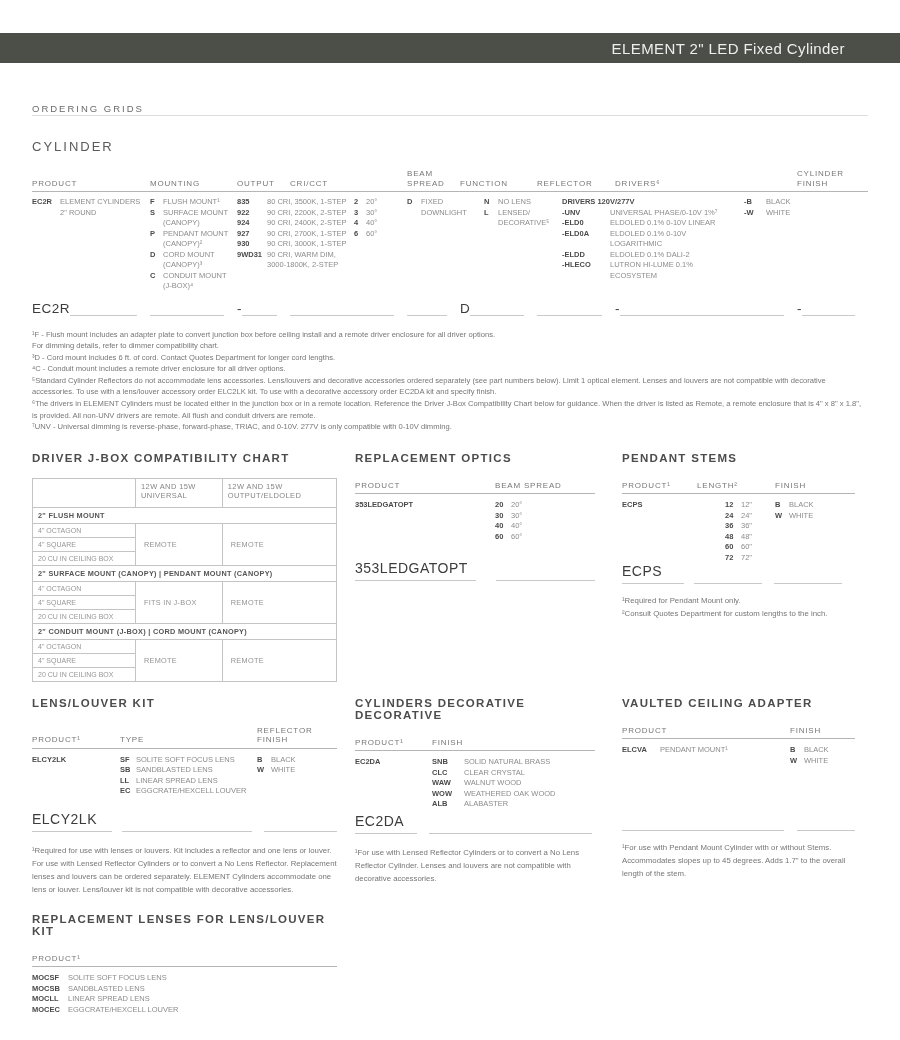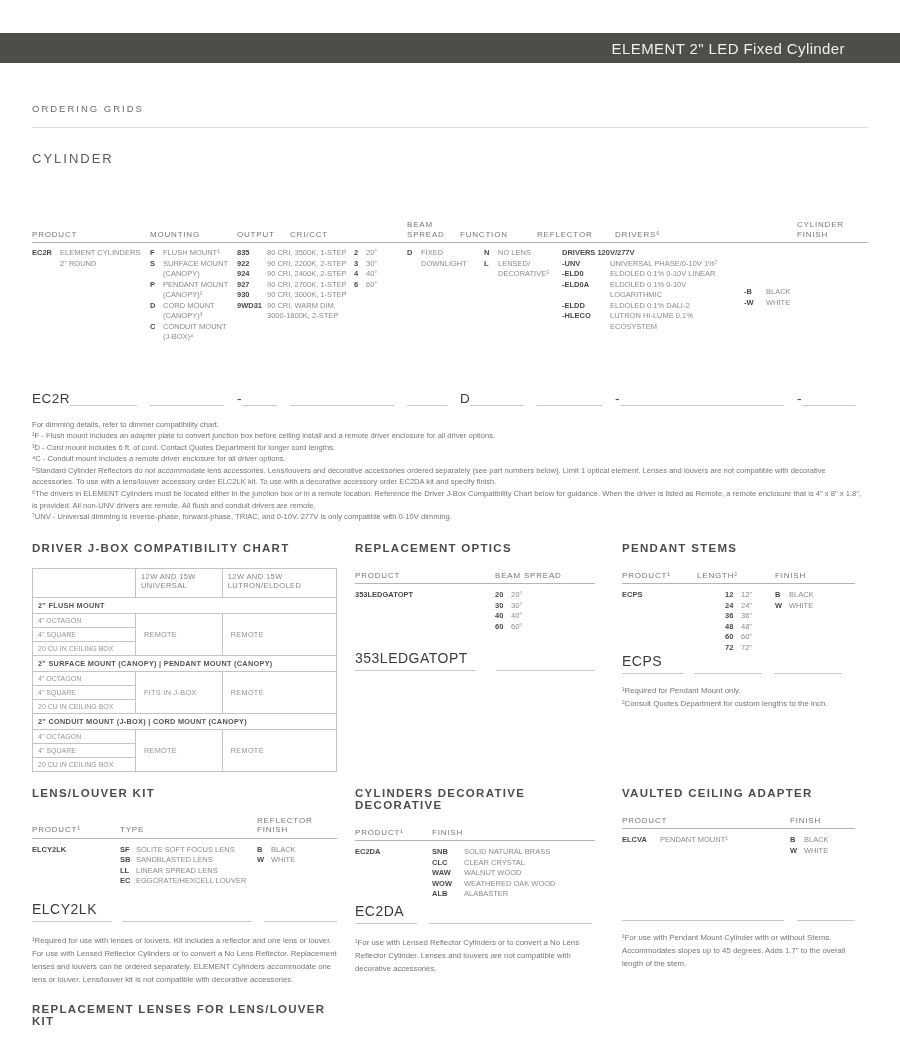--- a/index.html
+++ b/index.html
@@ -4,30 +4,30 @@
 <style>
   * { box-sizing: border-box; margin: 0; padding: 0; }
   html,body { width:900px; background:#fff; font-family:"Liberation Sans","DejaVu Sans",sans-serif; }
   body { height:1040px; overflow:hidden; color:#555; }
 
   .topbar { margin-top:33px; height:30px; display:flex; align-items:center; justify-content:flex-end; padding-right:55px; background:#4c4f48; }
   .topbar-title { color:#edefee; font-size:15px; letter-spacing:.4px; }
 
   .content { padding:0 32px; }
 
-  .ordering-grids { margin-top:40px; font-size:9.5px; letter-spacing:2px; color:#6b6b6b; padding-bottom:13px; border-bottom:1px solid #ddd; }
+  .ordering-grids { margin-top:40px; font-size:9.5px; letter-spacing:2px; color:#6b6b6b; padding-bottom:1px; border-bottom:1px solid #ddd; }
   .cyl-label { margin-top:23px; font-size:13px; letter-spacing:2px; color:#5a5a5a; }
 
   
   .grid-head { display:flex; align-items:flex-end; margin-top:15px; border-bottom:1px solid #b5b5b5; padding-bottom:3px; }
   .grid-head span { font-size:8px; letter-spacing:.8px; color:#777; line-height:9.5px; }
   .grid-body { display:flex; padding-top:5px; min-height:96px; }
   .c1{width:118px;flex-shrink:0;} .c2{width:87px;flex-shrink:0;} .c3{width:53px;flex-shrink:0;}
   .c4{width:117px;flex-shrink:0;} .c5{width:53px;flex-shrink:0;} .c6{width:77px;flex-shrink:0;}
-  .c7{width:78px;flex-shrink:0;} .c8{width:182px;flex-shrink:0;} .c9{width:71px;flex-shrink:0;margin-top:39px;}
+  .c7{width:78px;flex-shrink:0;} .c8{width:182px;flex-shrink:0;} .c9{width:71px;flex-shrink:0;}
 
   .pair { display:flex; font-size:7.5px; line-height:10.5px; }
   .pair .pc { font-weight:bold; color:#4a4a4a; flex-shrink:0; }
   .pair .pt { color:#8c8c8c; flex:1; padding-right:6px; }
   .c1 .pc{width:28px;} .c2 .pc{width:13px;} .c3 .pc{width:22px;} .c4 .pc{width:30px;}
   .c5 .pc{width:12px;} .c6 .pc{width:14px;} .c7 .pc{width:14px;} .c8 .pc{width:48px;} .c9 .pc{width:22px;}
   .drv-head { font-size:7.5px; line-height:10.5px; font-weight:bold; color:#4a4a4a; }
 
   .order-row { display:flex; margin-top:9px; }
   .order-row .seg { display:flex; align-items:flex-end; padding-right:13px; }
@@ -264,40 +264,40 @@
         <span class="oline"></span>
       </div>
     <div class="seg c9">
         <span class="oc">-</span>
         <span class="oline"></span>
       </div>
   </div>
 
   <div class="footnotes">
 
-  <div class="fline">For dimming details, refer to dimmer compatibility chart.</div>
-      <div class="fline">¹F - Flush mount includes an adapter plate to convert junction box before ceiling install and a remote driver enclosure for all driver options.</div>
+  <div class="fline">¹F - Flush mount includes an adapter plate to convert junction box before ceiling install and a remote driver enclosure for all driver options.</div>
+      <div class="fline">For dimming details, refer to dimmer compatibility chart.</div>
       <div class="fline">³D - Cord mount includes 6 ft. of cord. Contact Quotes Department for longer cord lengths.</div>
       <div class="fline">⁴C - Conduit mount includes a remote driver enclosure for all driver options.</div>
       <div class="fline">⁵Standard Cylinder Reflectors do not accommodate lens accessories. Lens/louvers and decorative accessories ordered separately (see part numbers below). Limit 1 optical element. Lenses and louvers are not compatible with decorative accessories. To use with a lens/louver accessory order ELC2LK kit. To use with a decorative accessory order EC2DA kit and specify finish.</div>
       <div class="fline">⁶The drivers in ELEMENT Cylinders must be located either in the junction box or in a remote location. Reference the Driver J-Box Compatibility Chart below for guidance. When the driver is listed as Remote, a remote enclosure that is 4" x 8" x 1.8", is provided. All non-UNV drivers are remote. All flush and conduit drivers are remote.</div>
       <div class="fline">⁷UNV - Universal dimming is reverse-phase, forward-phase, TRIAC, and 0-10V. 277V is only compatible with 0-10V dimming.</div>
     </div>
 
   <div class="panels">
 
     <div class="pcol-l">
       <div class="sect-top">
         <div class="sect-title">DRIVER J-BOX COMPATIBILITY CHART</div>
         <table class="jbox">
           <thead>
             <tr>
               <th class="corner"></th>
               <th>12W AND 15W UNIVERSAL</th>
-              <th>12W AND 15W LUTRON/ELDOLED</th>
+              <th>12W AND 15W OUTPUT/ELDOLED</th>
             </tr>
           </thead>
           <tbody>
               <tr>
                 <td colspan="3" class="jb-sec">2" FLUSH MOUNT</td>
               </tr>
               <tr>
                 <td class="jb-label">4" OCTAGON</td>
                 <td rowspan="3" class="jb-val">REMOTE</td>
                 <td rowspan="3" class="jb-val">REMOTE</td>

